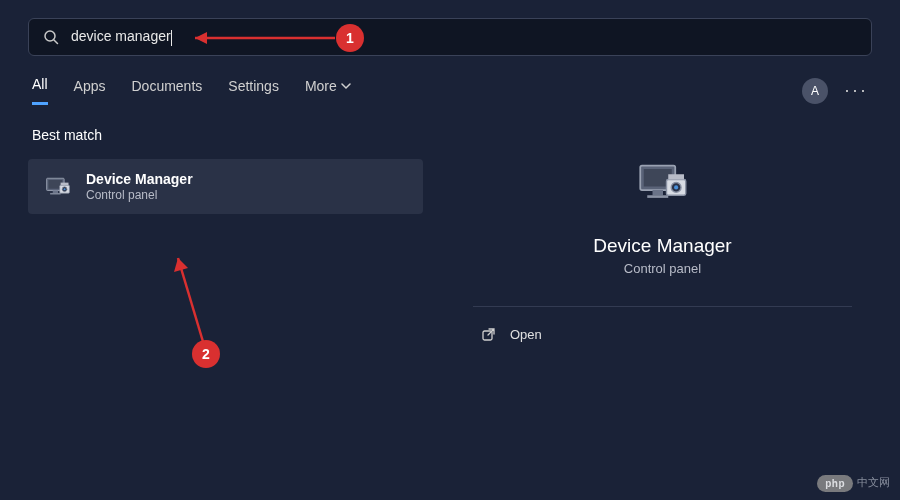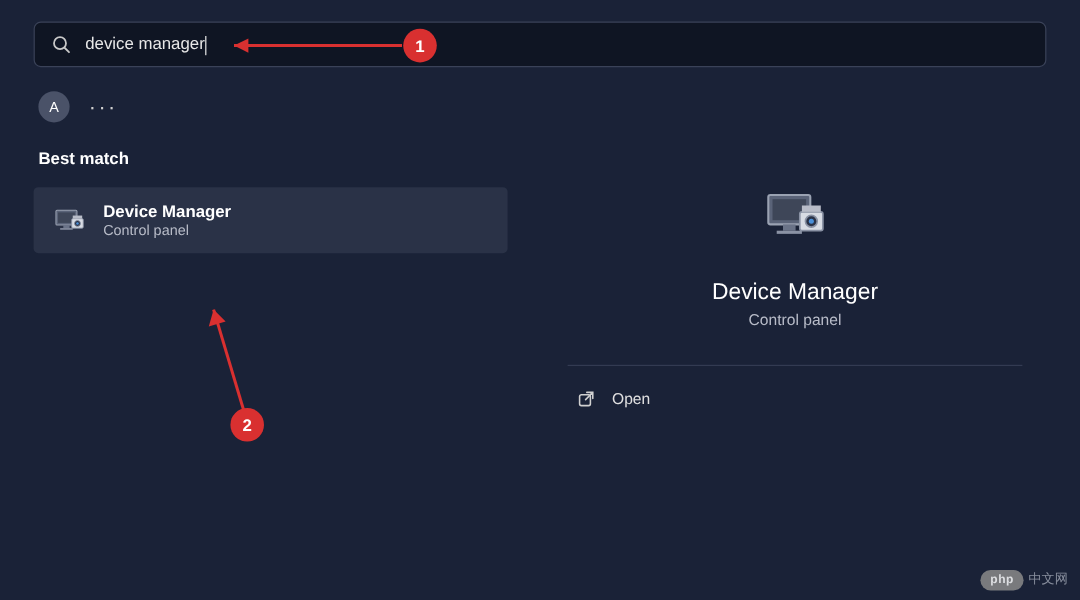--- a/index.html
+++ b/index.html
@@ -61,21 +61,21 @@
       justify-content: center;
       font-size: 12px;
       margin-right: 16px;
     }
     .more-dots { color: #d0d0d0; font-size: 18px; cursor: pointer; letter-spacing: 2px; }
     
     .content { display: flex; padding: 22px 28px 0 28px; gap: 30px; }
     .left-col { width: 395px; }
     .right-col { flex: 1; }
     
-    .section-label { color: #fff; font-size: 14px; font-weight: 700; margin-bottom: 16px; padding-left: 4px; }
+    .section-label { color: #fff; font-size: 14px; font-weight: 400; margin-bottom: 16px; padding-left: 4px; }
     
     .result-item {
       background: #2a3247;
       border-radius: 4px;
       padding: 12px 16px;
       display: flex;
       align-items: center;
       gap: 14px;
       cursor: pointer;
     }
@@ -142,20 +142,40 @@
   <svg width="16" height="16" viewBox="0 0 16 16" fill="none">
     <circle cx="7" cy="7" r="5" stroke="#c8c8c8" stroke-width="1.5"></circle>
     <line x1="11" y1="11" x2="14.5" y2="14.5" stroke="#c8c8c8" stroke-width="1.5" stroke-linecap="round"></line>
   </svg>
   <span class="search-input">
     <span>device manager</span><span class="cursor"></span>
   </span>
 </div>
 
 <div class="tabs-row">
+  <div class="tabs">
+    <div class="tab active">
+        <span>All</span>
+      </div>
+    <div class="tab">
+        <span>Apps</span>
+      </div>
+    <div class="tab">
+        <span>Documents</span>
+      </div>
+    <div class="tab">
+        <span>Settings</span>
+      </div>
+    <div class="tab">
+      <span>More</span>
+      <svg width="10" height="10" viewBox="0 0 10 10">
+          <path d="M1 3 L5 7 L9 3" stroke="#d0d0d0" stroke-width="1.5" fill="none" stroke-linecap="round"></path>
+        </svg>
+    </div>
+  </div>
   <div class="avatar">
       <span>A</span>
     </div>
   <div class="more-dots">···</div>
 </div>
 
 <div class="content">
   <div class="left-col">
     <div class="section-label">Best match</div>
     <div class="result-item">

